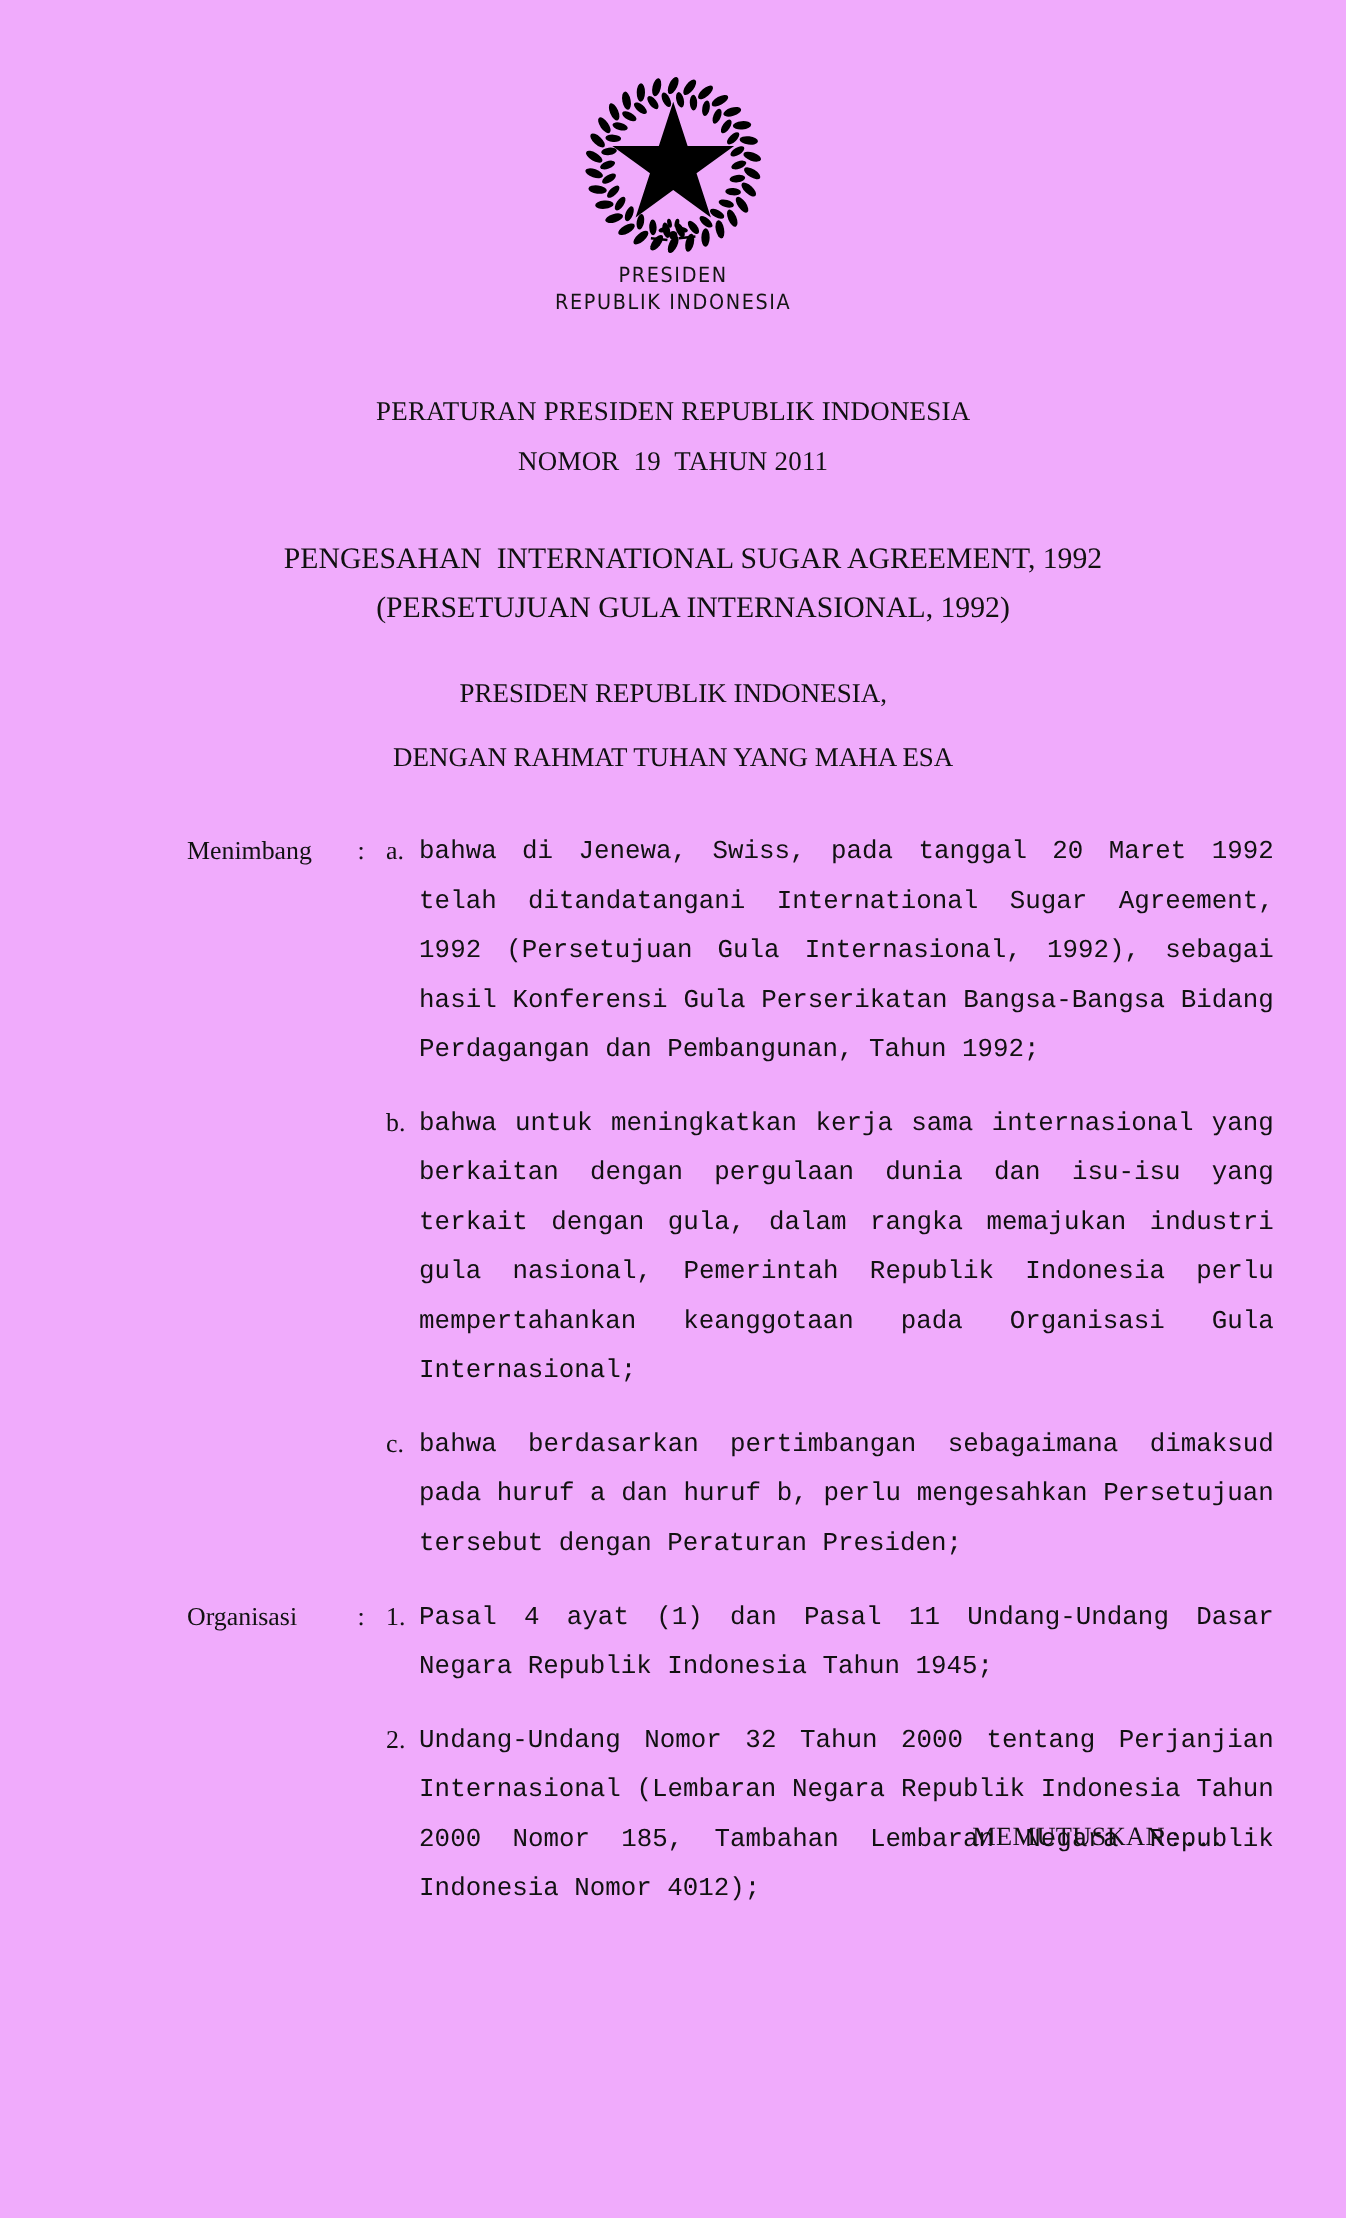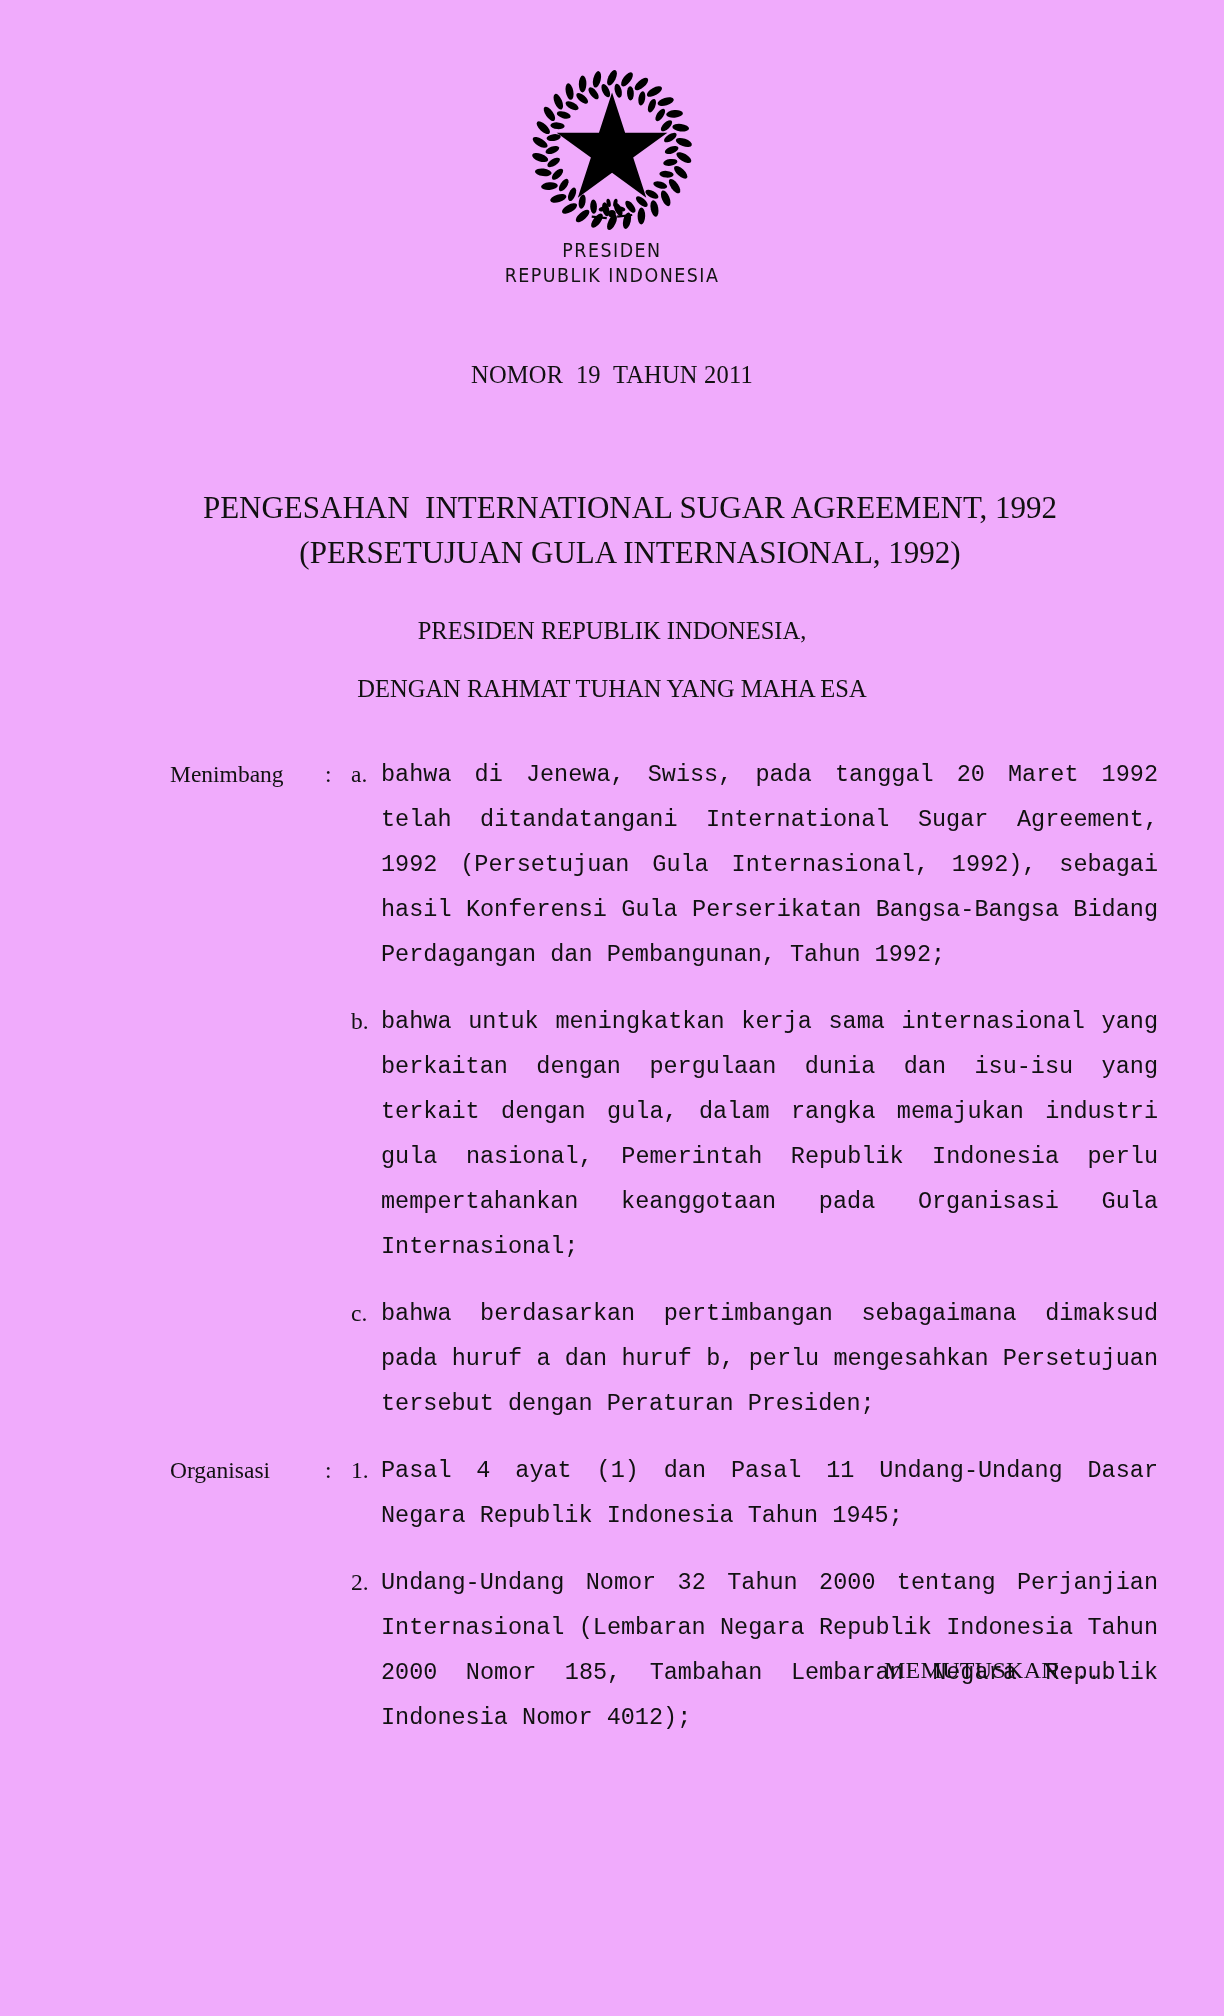--- a/index.html
+++ b/index.html
@@ -66,21 +66,21 @@
   .title-line .bold { font-weight: normal; }
 
   .subtitle-block {
     position: absolute;
     top: 485px;
     left: 0;
     width: 1224px;
     text-align: center;
   }
   .subtitle-line {
-    font-size: 31px;
+    font-size: 27px;
     line-height: 45px;
     white-space: pre;
     padding-left: 36px;
   }
 
   .invocation-block {
     position: absolute;
     top: 602px;
     left: 0;
     width: 1224px;
@@ -380,20 +380,21 @@
         <path d="M100 28 L119.0 86.3 L180.4 86.3 L130.7 122.4 L149.7 180.7 L100 144.6 L50.3 180.7 L69.3 122.4 L19.6 86.3 L81.0 86.3 Z" transform="translate(0,2) scale(0.82) translate(22,8)"></path>
       </g>
     </svg>
     <div class="emblem-caption">
       <div>PRESIDEN</div>
       <div>REPUBLIK INDONESIA</div>
     </div>
   </div>
 
   <div class="title-block">
+    <div class="title-line">PERATURAN PRESIDEN REPUBLIK INDONESIA</div>
     <div class="title-line"><span>NOMOR  </span><span class="bold">19</span><span>  TAHUN 2011</span></div>
   </div>
 
   <div class="subtitle-block">
     <div class="subtitle-line">PENGESAHAN  INTERNATIONAL SUGAR AGREEMENT, 1992</div>
     <div class="subtitle-line">(PERSETUJUAN GULA INTERNASIONAL, 1992)</div>
   </div>
 
   <div class="invocation-block">
     <div class="invocation-line">PRESIDEN REPUBLIK INDONESIA,</div>

